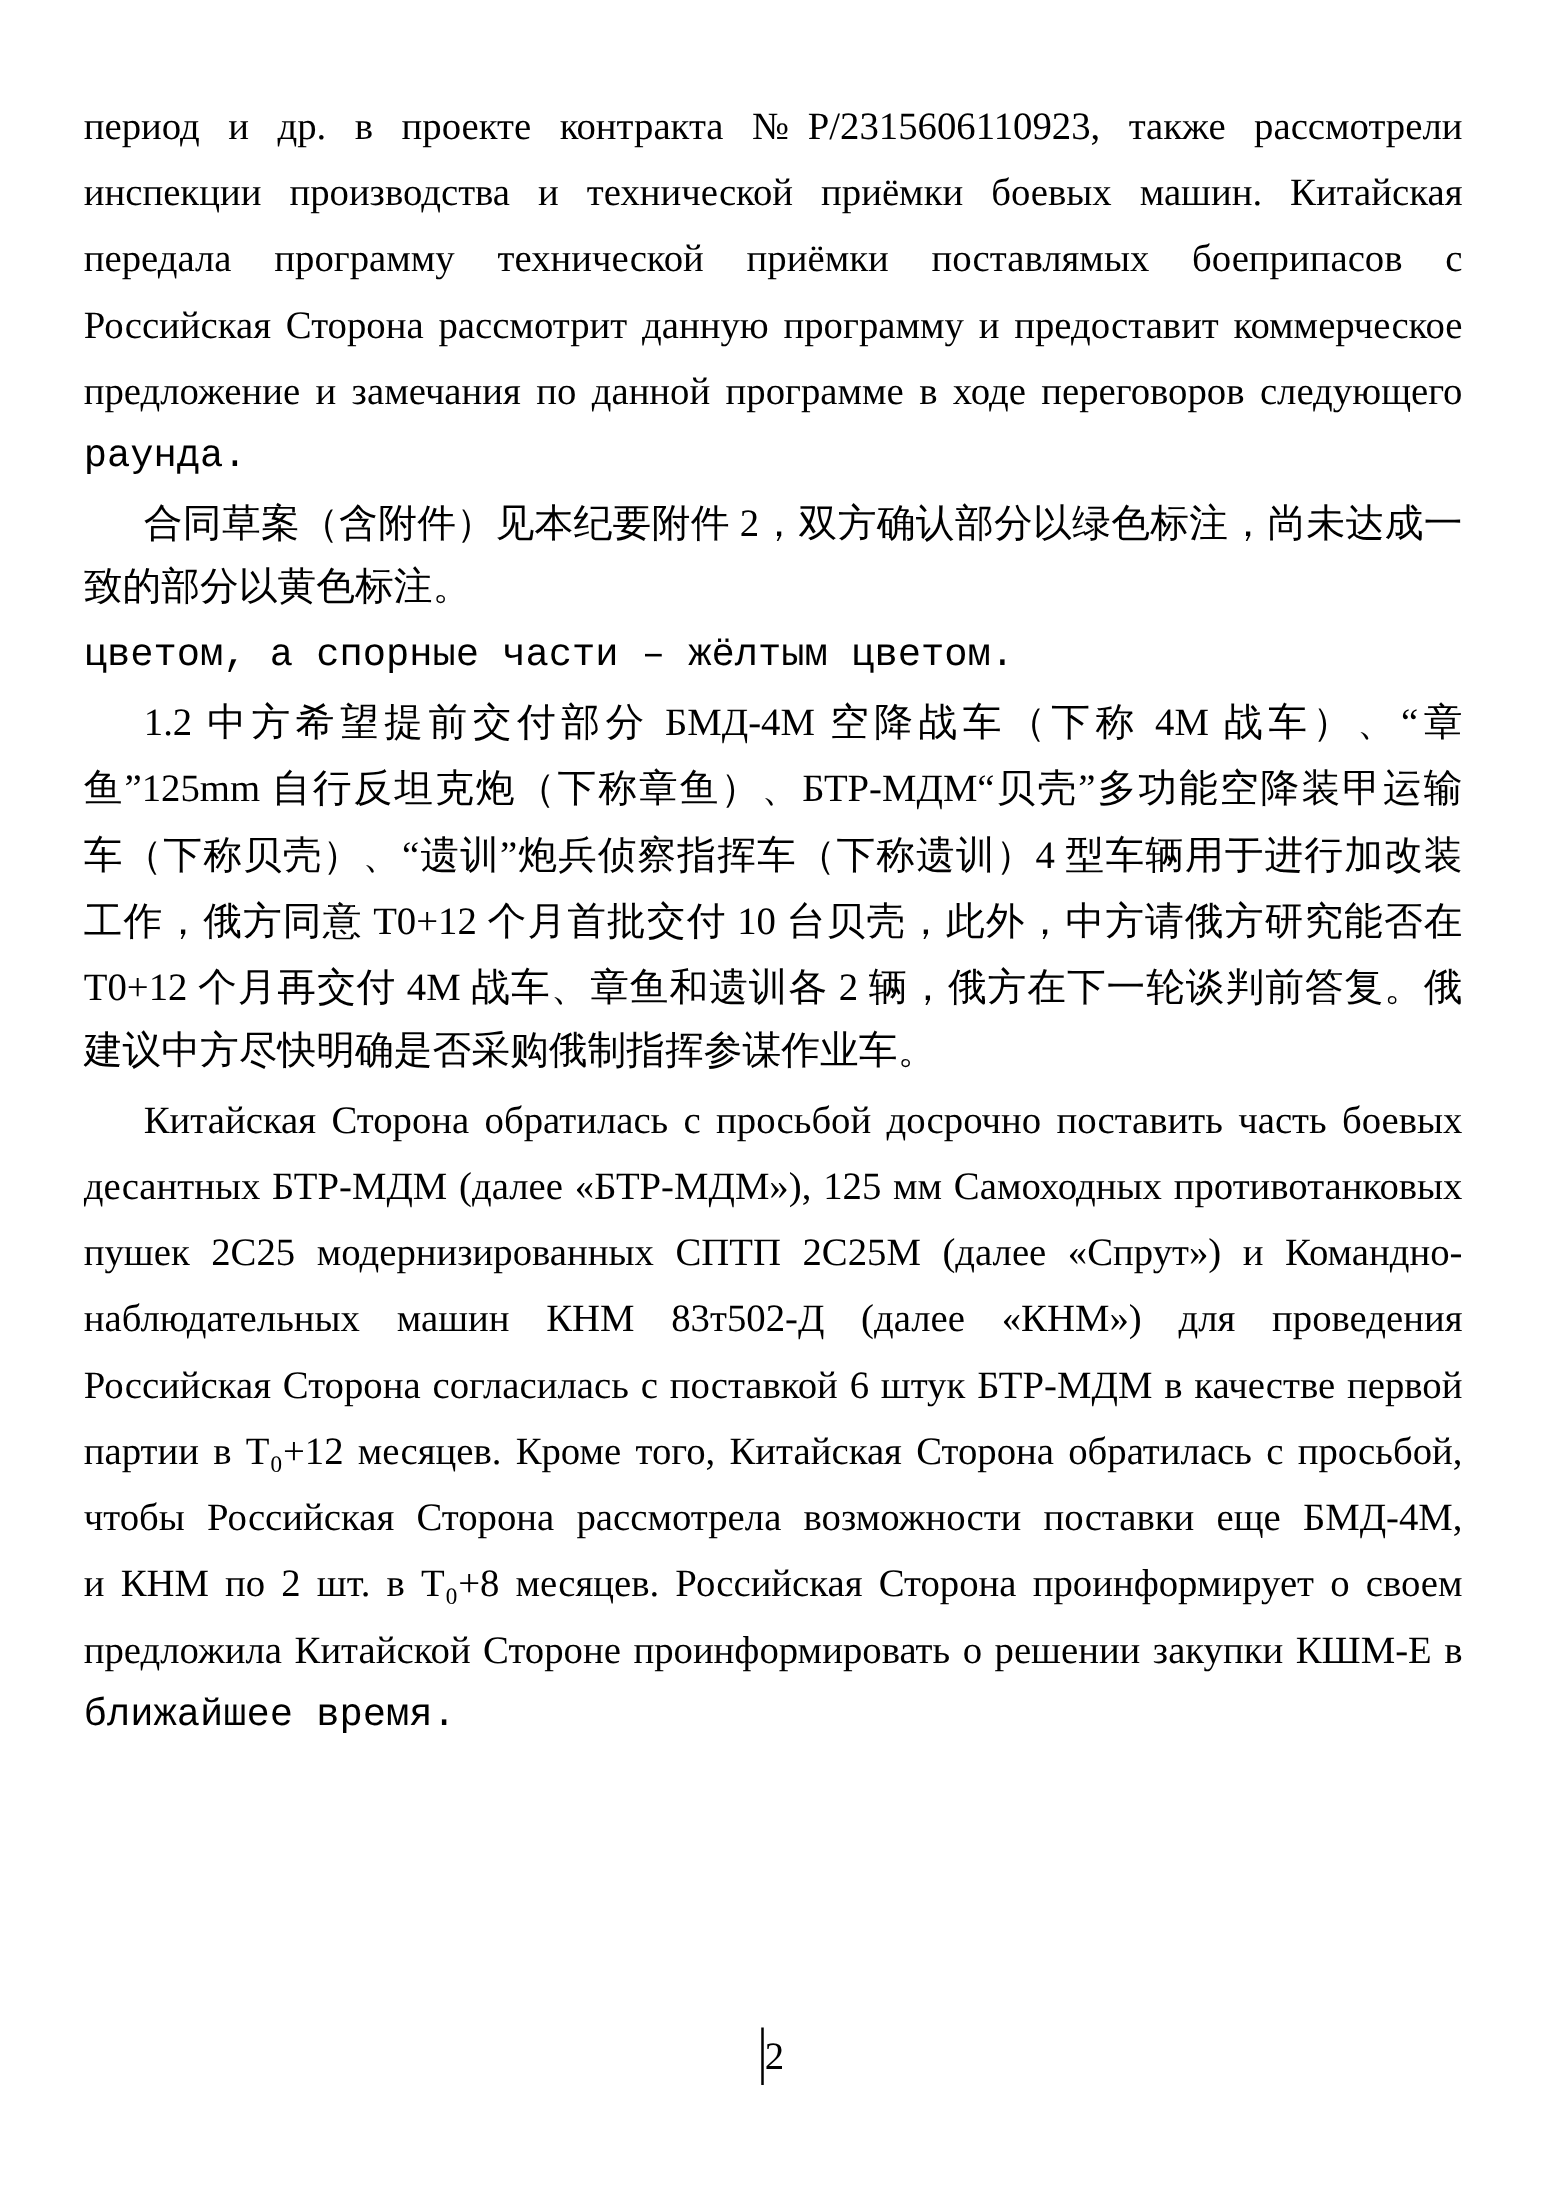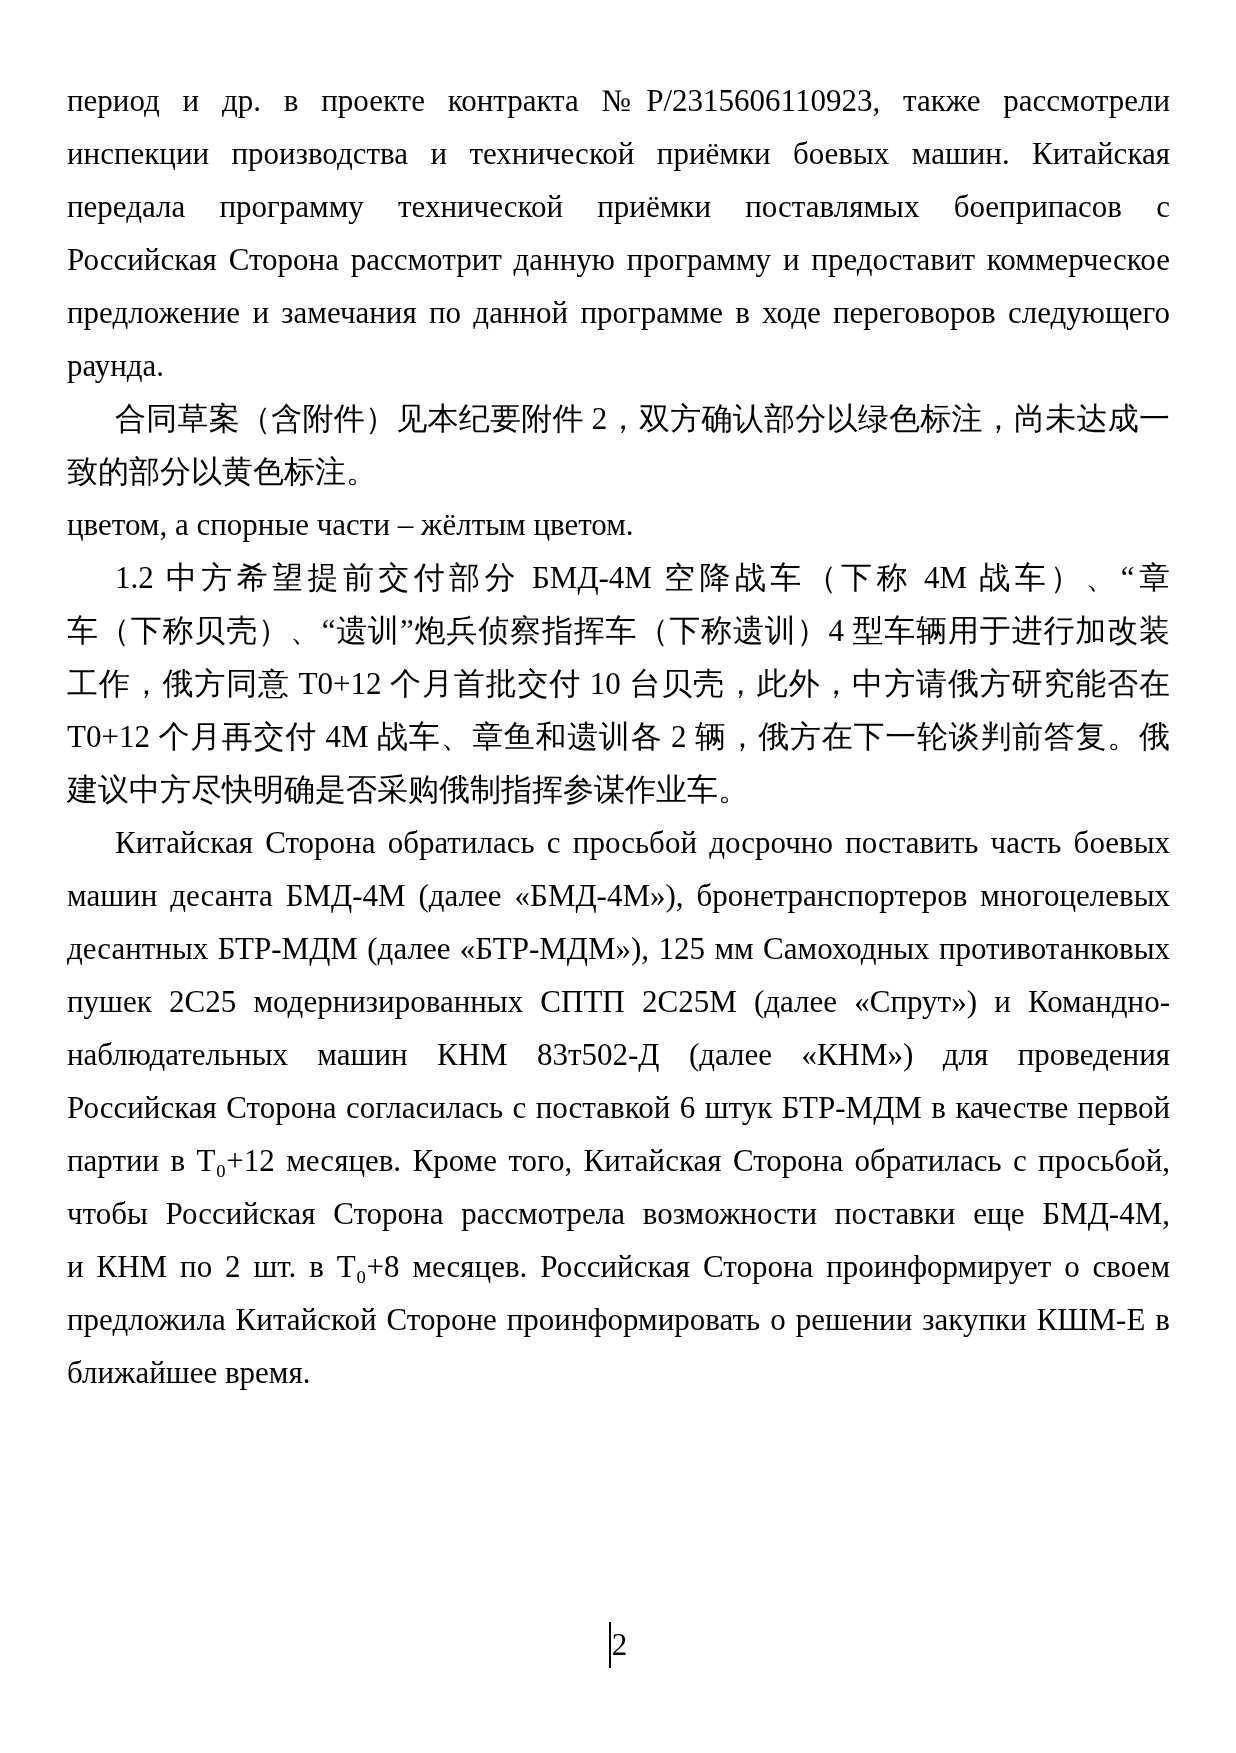--- a/index.html
+++ b/index.html
@@ -26,20 +26,21 @@
     font-size: 31px;
     line-height: 53px;
     height: 53px;
     text-align: justify;
     text-align-last: justify;
     white-space: normal;
     overflow: hidden;
   }
   .line.last {
     text-align-last: left;
+    font-family: Liberation Mono, monospace;
   }
   .line.indent {
     text-indent: 48px;
   }
   .footer {
     position: absolute;
     top: 1622px;
     left: 0;
     width: 100%;
     display: flex;
@@ -66,26 +67,26 @@
   <div class="line">период и др. в проекте контракта №Р/2315606110923, также рассмотрели программы</div>
       <div class="line">инспекции производства и технической приёмки боевых машин. Китайская Сторона</div>
       <div class="line">передала программу технической приёмки поставлямых боеприпасов с поправками.</div>
       <div class="line">Российская Сторона рассмотрит данную программу и предоставит коммерческое</div>
       <div class="line">предложение и замечания по данной программе в ходе переговоров следующего</div>
       <div class="line last">раунда.</div>
       <div class="line indent">合同草案（含附件）见本纪要附件 2，双方确认部分以绿色标注，尚未达成一</div>
       <div class="line last">致的部分以黄色标注。</div>
       <div class="line last">цветом, а спорные части – жёлтым цветом.</div>
       <div class="line indent">1.2 中方希望提前交付部分 БМД-4М 空降战车（下称 4M 战车）、“章</div>
+      <div class="line">鱼”125mm 自行反坦克炮（下称章鱼）、БТР-МДМ“贝壳”多功能空降装甲运输</div>
       <div class="line">车（下称贝壳）、“遗训”炮兵侦察指挥车（下称遗训）4 型车辆用于进行加改装</div>
       <div class="line">工作，俄方同意 T0+12 个月首批交付 10 台贝壳，此外，中方请俄方研究能否在</div>
       <div class="line">T0+12 个月再交付 4M 战车、章鱼和遗训各 2 辆，俄方在下一轮谈判前答复。俄方</div>
       <div class="line last">建议中方尽快明确是否采购俄制指挥参谋作业车。</div>
       <div class="line indent">Китайская Сторона обратилась с просьбой досрочно поставить часть боевых</div>
-      <div class="line">машин десанта БМД-4М (далее «БМД-4М»), бронетранспортеров многоцелевых</div>
       <div class="line">десантных БТР-МДМ (далее «БТР-МДМ»), 125 мм Самоходных противотанковых</div>
       <div class="line">пушек 2С25 модернизированных СПТП 2С25М (далее «Спрут») и Командно-</div>
       <div class="line">наблюдательных машин КНМ 83т502-Д (далее «КНМ») для проведения адаптации.</div>
       <div class="line">Российская Сторона согласилась с поставкой 6 штук БТР-МДМ в качестве первой</div>
       <div class="line">партии в Т₀+12 месяцев. Кроме того, Китайская Сторона обратилась с просьбой,</div>
       <div class="line">чтобы Российская Сторона рассмотрела возможности поставки еще БМД-4М, Спрут</div>
       <div class="line">и КНМ по 2 шт. в Т₀+8 месяцев. Российская Сторона проинформирует о своем</div>
       <div class="line">предложила Китайской Стороне проинформировать о решении закупки КШМ-Е в</div>
       <div class="line last">ближайшее время.</div>
     </div>

